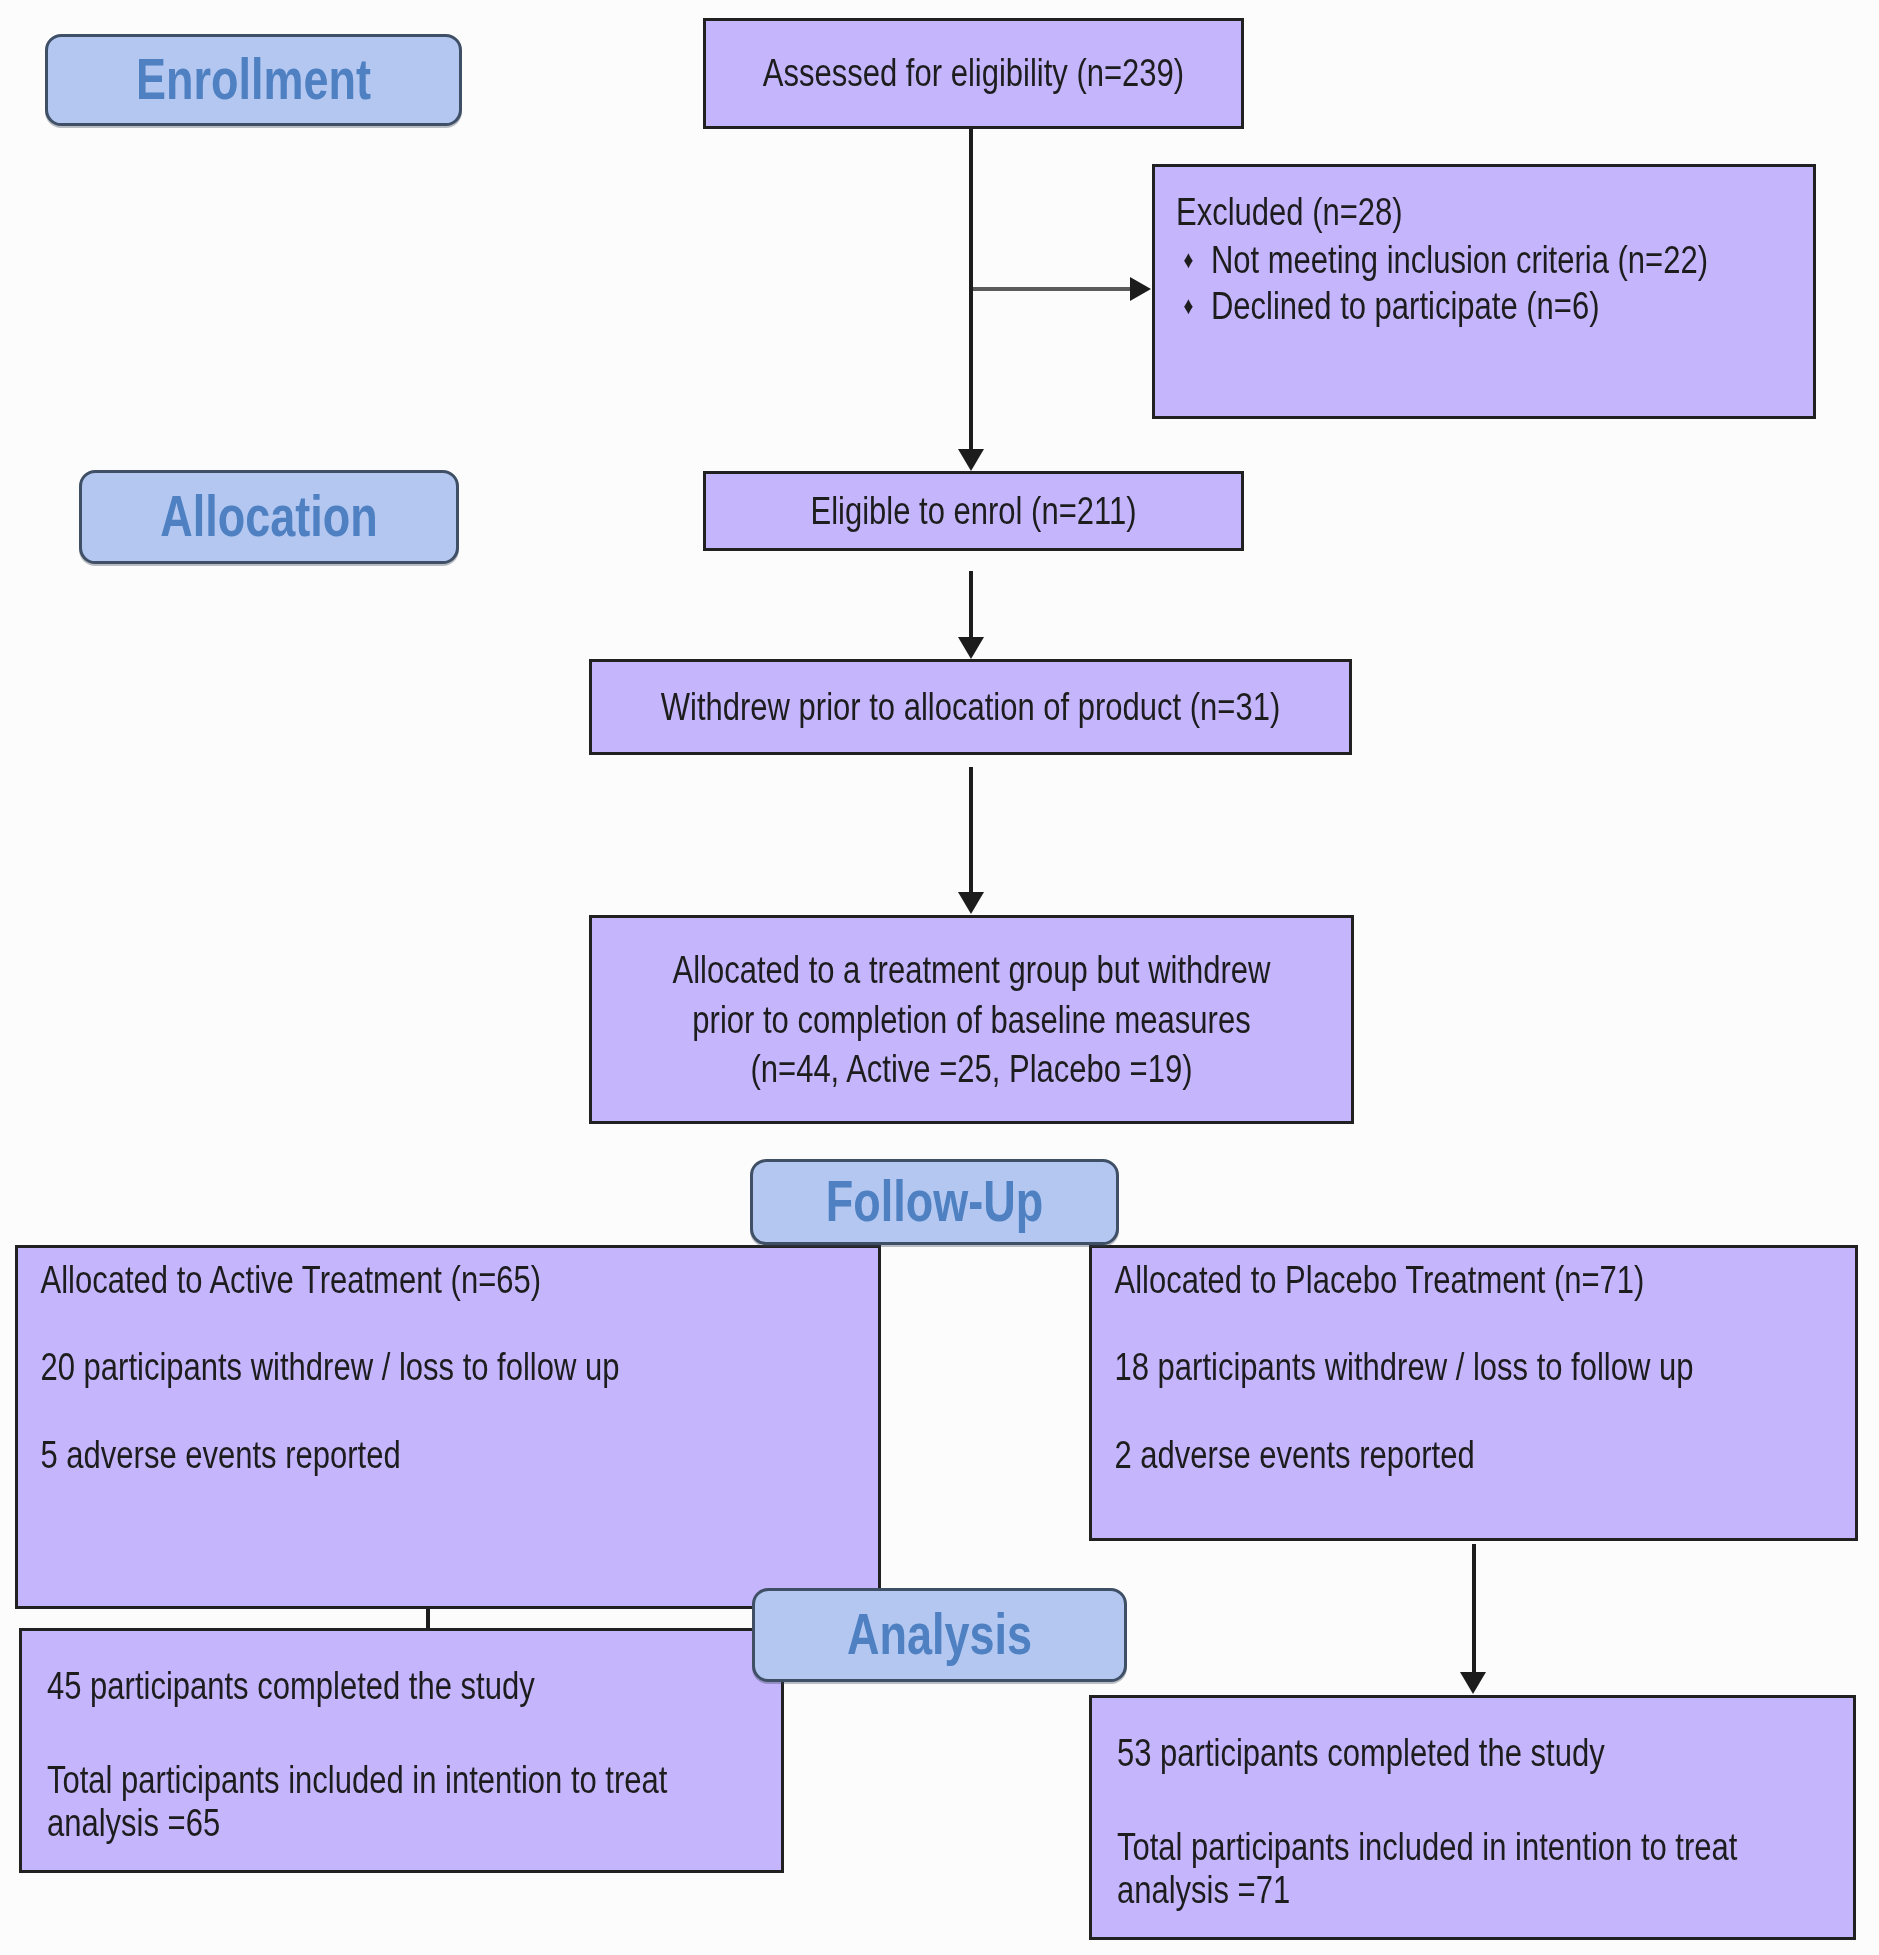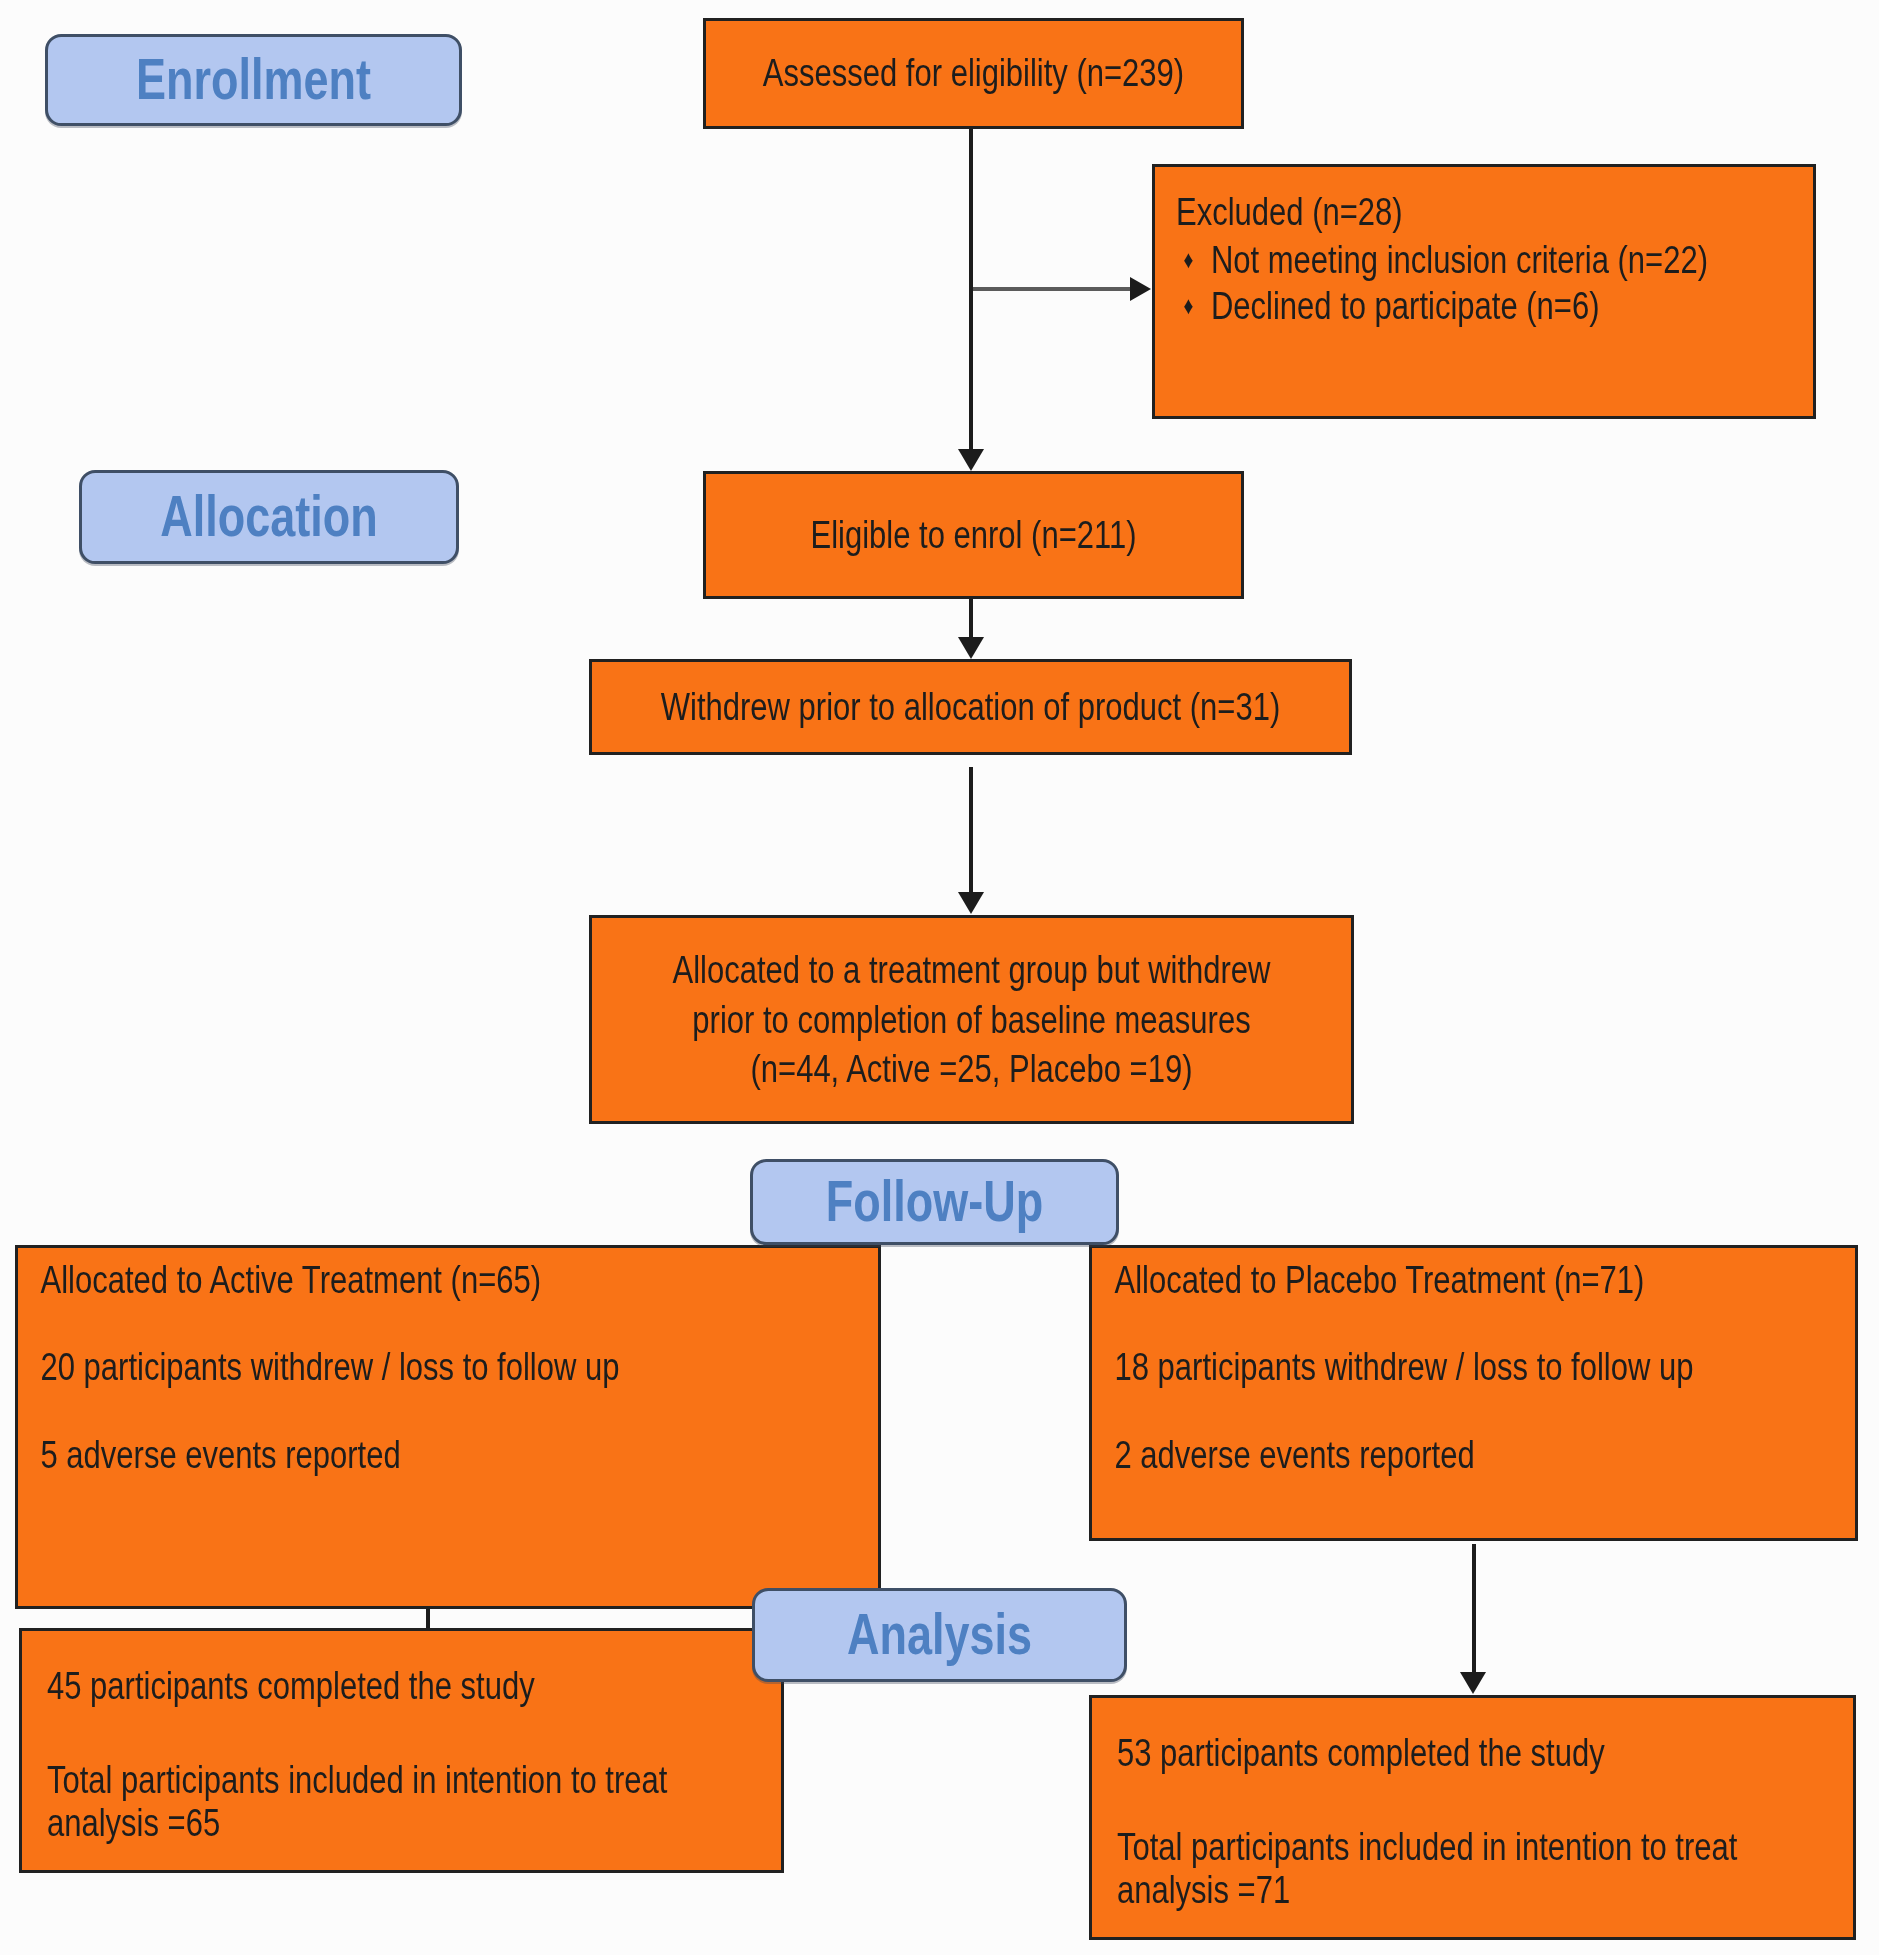--- a/index.html
+++ b/index.html
@@ -5,21 +5,21 @@
   :root{
     --badge-fill:#b3c7f0; --badge-border:#3f4f66; --badge-text:#4e80c2;
     --box-border:#212121; --text:#1d1d1d; --arrow:#1c1c1c;
     --branch-arrow:#5b5b5b; --background:#fcfcfc;
   }
   html,body{margin:0;padding:0;}
   body{background:var(--background);font-family:"Liberation Sans", sans-serif;color:var(--text);}
   #diagram{position:relative;width:1880px;height:1955px;background:var(--background);overflow:hidden;}
 
   .box{
-    position:absolute;background:#f97316;border:3.7px solid var(--box-border);
+    position:absolute;background:#c4b5fd;border:3.7px solid var(--box-border);
     box-sizing:border-box;font-size:31px;line-height:1.4;color:var(--text);z-index:2;
   }
   .box.center{display:flex;flex-direction:column;align-items:center;justify-content:center;text-align:center;}
 
   .badge{
     position:absolute;background:var(--badge-fill);border:3.7px solid var(--badge-border);
     border-radius:16.2px;box-sizing:border-box;display:flex;align-items:center;justify-content:center;
     font-size:45px;font-weight:bold;color:var(--badge-text);z-index:3;
     box-shadow:0 1.9px 0 rgba(60,70,90,.35);
   }
@@ -103,21 +103,21 @@
         </span>
       </div>
       <div class="ex-item">
         <span class="t">
           <span class="bullet">♦</span><span>Declined to participate (n=6)</span>
         </span>
       </div>
     </div>
   </div>
 
-  <div class="box center" style="left:703px;top:471px;width:541px;height:128px;">
+  <div class="box center" style="left:703px;top:471px;width:541px;height:80px;">
     <span class="t">Eligible to enrol (n=211)</span>
   </div>
 
   <div class="box center" style="left:589px;top:659px;width:763px;height:96px;">
     <span class="t">Withdrew prior to allocation of product (n=31)</span>
   </div>
 
   <div class="box center" style="left:589px;top:915px;width:765px;height:209px;">
     <div class="mid-line"><span class="t">Allocated to a treatment group but withdrew</span></div>
     <div class="mid-line"><span class="t">prior to completion of baseline measures</span></div>

